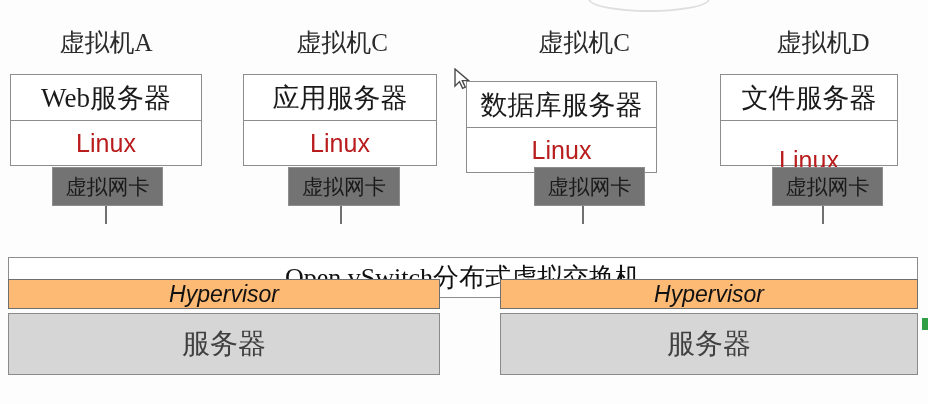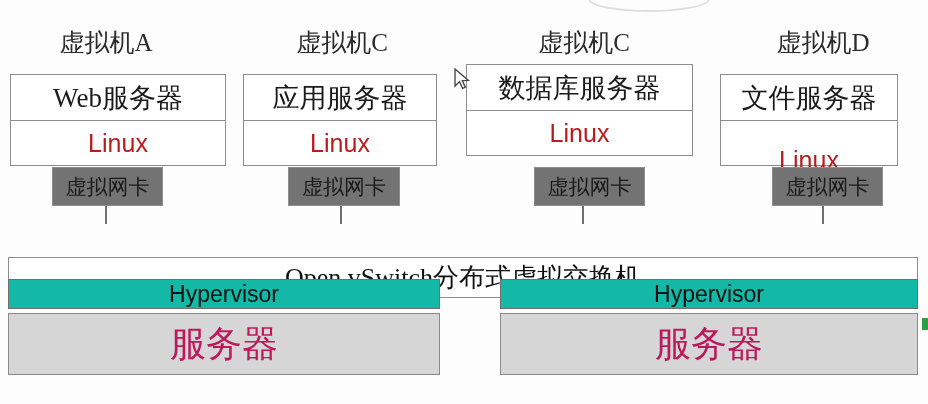--- a/index.html
+++ b/index.html
@@ -81,39 +81,40 @@
     align-items: center;
     justify-content: center;
     font-family: "Liberation Serif", "DejaVu Serif", serif;
     font-size: 26px;
     color: #101010;
     white-space: nowrap;
   }
 
   .hyper-box {
     border: 1.5px solid #6f6f6f;
-    background: #14b8a6;
+    background: #fdba74;
     display: flex;
     align-items: center;
     justify-content: center;
     font-family: "Liberation Sans", "DejaVu Sans", sans-serif;
     font-size: 23px;
     color: #111111;
     white-space: nowrap;
+    font-style: italic;
   }
 
   .server-box {
     border: 1.5px solid #8a8a8a;
     background: #d6d6d6;
     display: flex;
     align-items: center;
     justify-content: center;
     font-family: "Liberation Serif", "DejaVu Serif", serif;
-    font-size: 36px;
-    color: #be185d;
+    font-size: 28px;
+    color: #404040;
     white-space: nowrap;
   }
 
   .top-arc {
     border: 2px solid #dedede;
     border-radius: 50%;
     background: transparent;
   }
 
   .green-marker { background: #2f9e44; }
@@ -121,37 +122,37 @@
   .cursor-icon { pointer-events: none; }
 </style>
 </head>
 <body>
 
 <div id="canvas">
 
   <div class="abs top-arc" style="left:588px; top:-14px; width:122px; height:26px;"></div>
 
   <div class="abs vm-label" style="left:10px; top:20px; width:192px;">虚拟机A</div>
-  <div class="abs vm-box" style="left:10px; top:74px; width:216px; height:92px;">
+  <div class="abs vm-box" style="left:10px; top:74px; width:192px; height:92px;">
     <div class="app-row">Web服务器</div>
     <div class="os-row">Linux</div>
   </div>
   <div class="abs nic-box" style="left:52px; top:167px; width:111px; height:39px;">虚拟网卡</div>
   <div class="abs connector" style="left:105px; top:206px; height:18px;"></div>
 
   <div class="abs vm-label" style="left:246px; top:20px; width:192px;">虚拟机C</div>
   <div class="abs vm-box" style="left:243px; top:74px; width:194px; height:92px;">
     <div class="app-row">应用服务器</div>
     <div class="os-row">Linux</div>
   </div>
   <div class="abs nic-box" style="left:288px; top:167px; width:112px; height:39px;">虚拟网卡</div>
   <div class="abs connector" style="left:340px; top:206px; height:18px;"></div>
 
   <div class="abs vm-label" style="left:487px; top:20px; width:194px;">虚拟机C</div>
-  <div class="abs vm-box" style="left:466px; top:64px; width:227px; height:92px;">
+  <div class="abs vm-box" style="left:466px; top:81px; width:191px; height:92px;">
     <div class="app-row">数据库服务器</div>
     <div class="os-row">Linux</div>
   </div>
   <div class="abs nic-box" style="left:534px; top:167px; width:111px; height:39px;">虚拟网卡</div>
   <div class="abs connector" style="left:582px; top:206px; height:18px;"></div>
 
   <div class="abs vm-label" style="left:727px; top:20px; width:192px;">虚拟机D</div>
   <div class="abs vm-box" style="left:720px; top:74px; width:178px; height:92px;gap:25px;">
     <div class="app-row">文件服务器</div>
     <div class="os-row">Linux</div>

